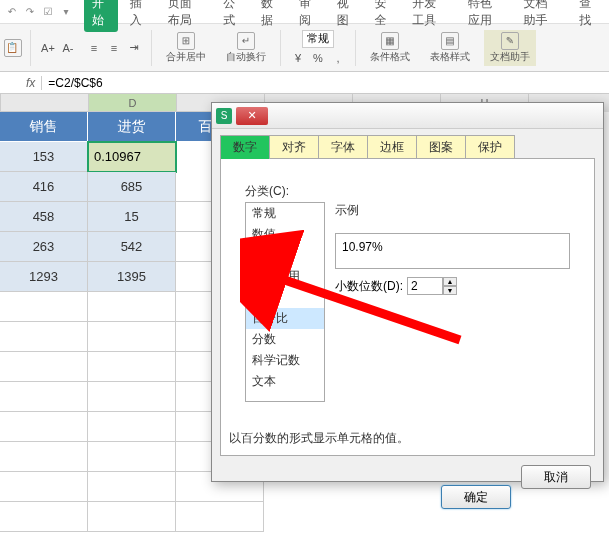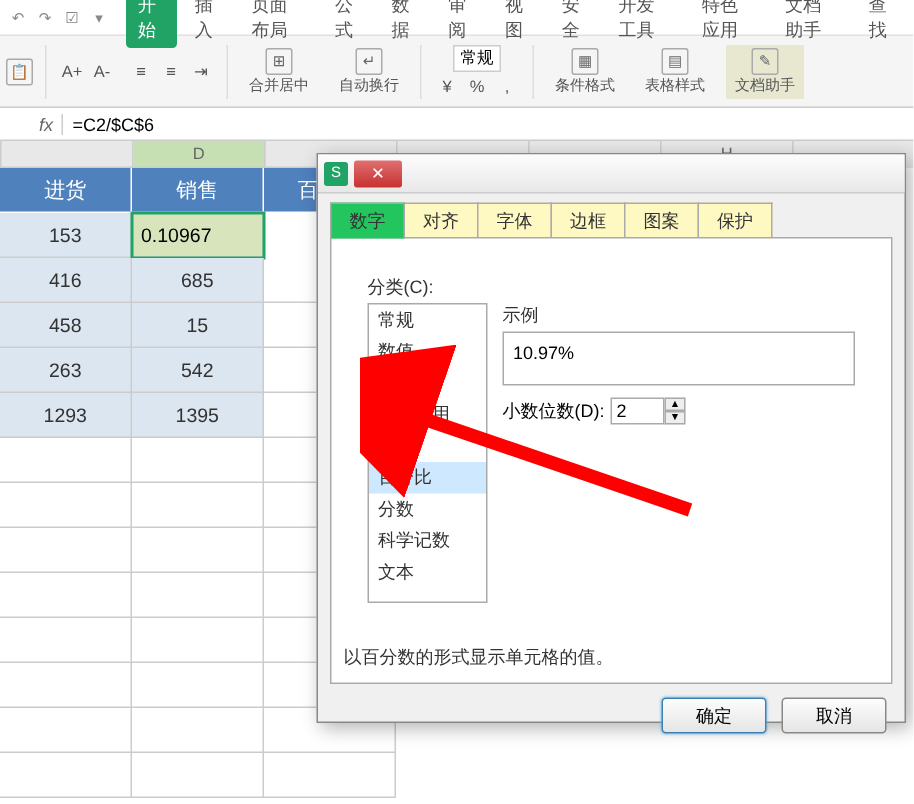--- a/index.html
+++ b/index.html
@@ -53,30 +53,30 @@
 .dlg-tab { padding: 3px 12px; border: 1px solid #aaa; border-bottom: none; background: #fef9c3; font-size: 12px; color: #333; margin-right: -1px; }
 .dlg-tab.active { background: #22c55e; position: relative; z-index: 2; }
 .dlg-body { margin: 0 8px 8px 8px; background: #fff; border: 1px solid #aaa; height: 298px; padding: 24px; position: relative; top: -1px; }
 .category-label { font-size: 12px; color: #333; margin-bottom: 2px; }
 .cat-row { display: flex; gap: 10px; }
 .cat-list { width: 80px; height: 200px; border: 1px solid #aaa; background: #fff; overflow: hidden; }
 .cat-item { padding: 2px 6px; font-size: 12px; color: #333; }
 .cat-item.selected { background: #cde8ff; }
 .right-pane { flex: 1; }
 .sample-box { border: 1px solid #aaa; padding: 6px; height: 36px; font-size: 12px; margin-bottom: 8px; }
-.sample-label { font-size: 12px; color: #333; margin-bottom: 2px; }
+.sample-label { font-size: 12px; color: #333; margin-bottom: 14px; }
 .decimals-row { display: flex; align-items: center; gap: 4px; font-size: 12px; }
 .spinner { display: flex; align-items: center; }
 .spinner input { width: 36px; height: 18px; border: 1px solid #aaa; padding: 0 3px; font-size: 12px; }
 .spin-btns { display: flex; flex-direction: column; }
 .spin-btn { width: 14px; height: 9px; border: 1px solid #aaa; background: #eee; font-size: 7px; line-height: 7px; text-align: center; }
 .desc { position: absolute; left: 8px; bottom: 8px; font-size: 12px; color: #333; }
 .dlg-buttons { display: flex; justify-content: flex-end; gap: 10px; padding: 0 12px 10px 0; }
 .dlg-btn { width: 70px; height: 24px; border: 1px solid #888; background: linear-gradient(#fdfdfd,#e5e5e5); font-size: 12px; border-radius: 3px; }
-.dlg-btn.primary { border: 1px solid #3c7fb1; box-shadow: 0 0 2px #6fb7e8; }
+.dlg-btn.primary { border: 1px solid #3c7fb1; box-shadow: 0 0 2px #6fb7e8; margin-top: 20px; }
 
 
 .arrow { position: absolute; pointer-events: none; }
 </style>
 </head>
 <body>
 
 <div class="menubar">
   <div class="qa">
     <span class="qa-btn">↶</span>
@@ -158,22 +158,22 @@
     <div class="col-letter first"></div>
     <div class="col-letter"></div>
     <div class="col-letter selected">D</div>
     <div class="col-letter"></div>
     <div class="col-letter"></div>
     <div class="col-letter"></div>
     <div class="col-letter">H</div>
   </div>
   <div class="sheet">
     <div class="row">
+      <div class="cell header-cell">销售</div>
       <div class="cell header-cell">进货</div>
-      <div class="cell header-cell">销售</div>
       <div class="cell header-cell">百分比</div>
     </div>
     <div class="row">
       <div class="cell data-cell">153</div>
       <div class="cell active-cell">0.10967</div>
     </div>
     <div class="row">
       <div class="cell data-cell">416</div>
       <div class="cell data-cell">685</div>
       <div class="cell"></div>

